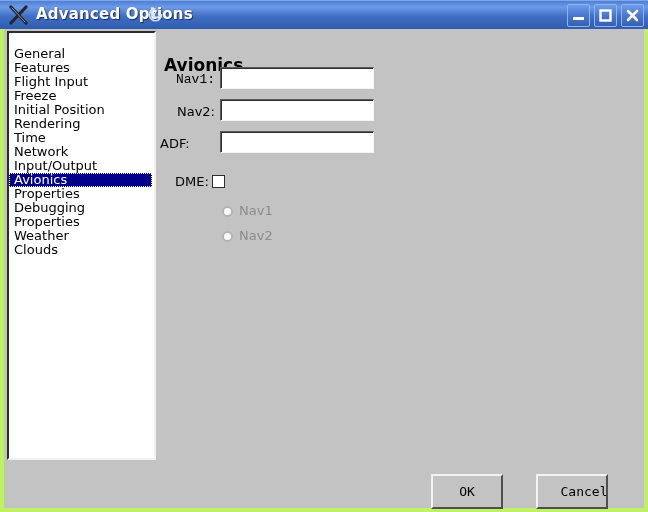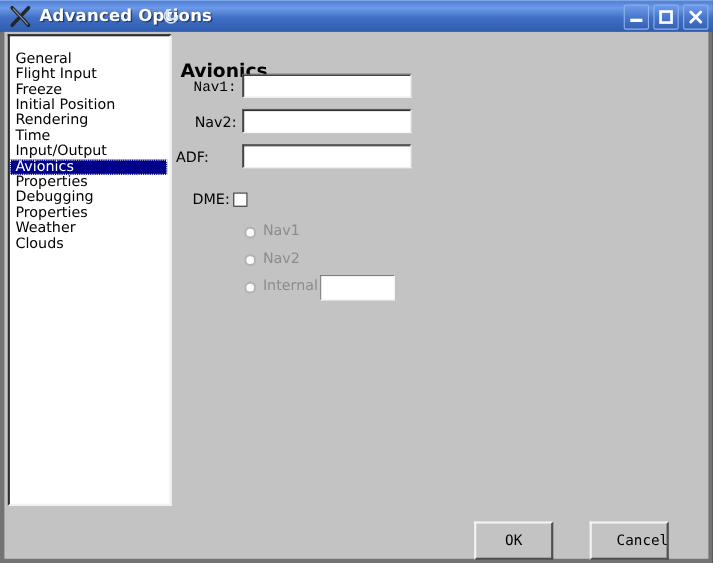--- a/index.html
+++ b/index.html
@@ -13,21 +13,21 @@
     overflow: hidden;
     font-family: "DejaVu Sans", "Liberation Sans", sans-serif;
   }
 
   
   .window {
     position: absolute;
     left: 0; top: 0;
     width: 648px;
     height: 512px;
-    background: #737373;
+    background: #bef264;
     box-sizing: border-box;
   }
 
   
   .titlebar {
     position: absolute;
     left: 0; top: 0;
     width: 648px;
     height: 29px;
     background: linear-gradient(to bottom,
@@ -313,25 +313,27 @@
           <path d="M6 6 L15 15 M15 6 L6 15" stroke="#ffffff" stroke-width="2.6" stroke-linecap="round"></path>
         </svg>
       </div>
     </div>
   </div>
 
   <div class="client">
 
     <div class="sidebar">
       <div class="side-item">General</div>
+      <div class="side-item">Features</div>
       <div class="side-item">Flight Input</div>
       <div class="side-item">Freeze</div>
       <div class="side-item">Initial Position</div>
       <div class="side-item">Rendering</div>
       <div class="side-item">Time</div>
+      <div class="side-item">Network</div>
       <div class="side-item">Input/Output</div>
       <div class="side-item selected">Avionics</div>
       <div class="side-item">Properties</div>
       <div class="side-item">Debugging</div>
       <div class="side-item">Properties</div>
       <div class="side-item">Weather</div>
       <div class="side-item">Clouds</div>
     </div>
 
     <div class="panel">
@@ -368,25 +370,20 @@
 
       <div class="radio-group">
         <div class="radio-row">
           <span class="radio"></span>
           <span class="radio-label">Nav1</span>
         </div>
         <div class="radio-row">
           <span class="radio"></span>
           <span class="radio-label">Nav2</span>
         </div>
-        <div class="radio-row">
-          <span class="radio"></span>
-          <span class="radio-label">Internal</span>
-          <span class="internal-box" title=""></span>
-        </div>
       </div>
     </div>
 
     <div class="btnbar">
       <div class="btn btn-ok">OK</div>
       <div class="btn btn-cancel">Cancel</div>
     </div>
 
   </div>
 </div>

